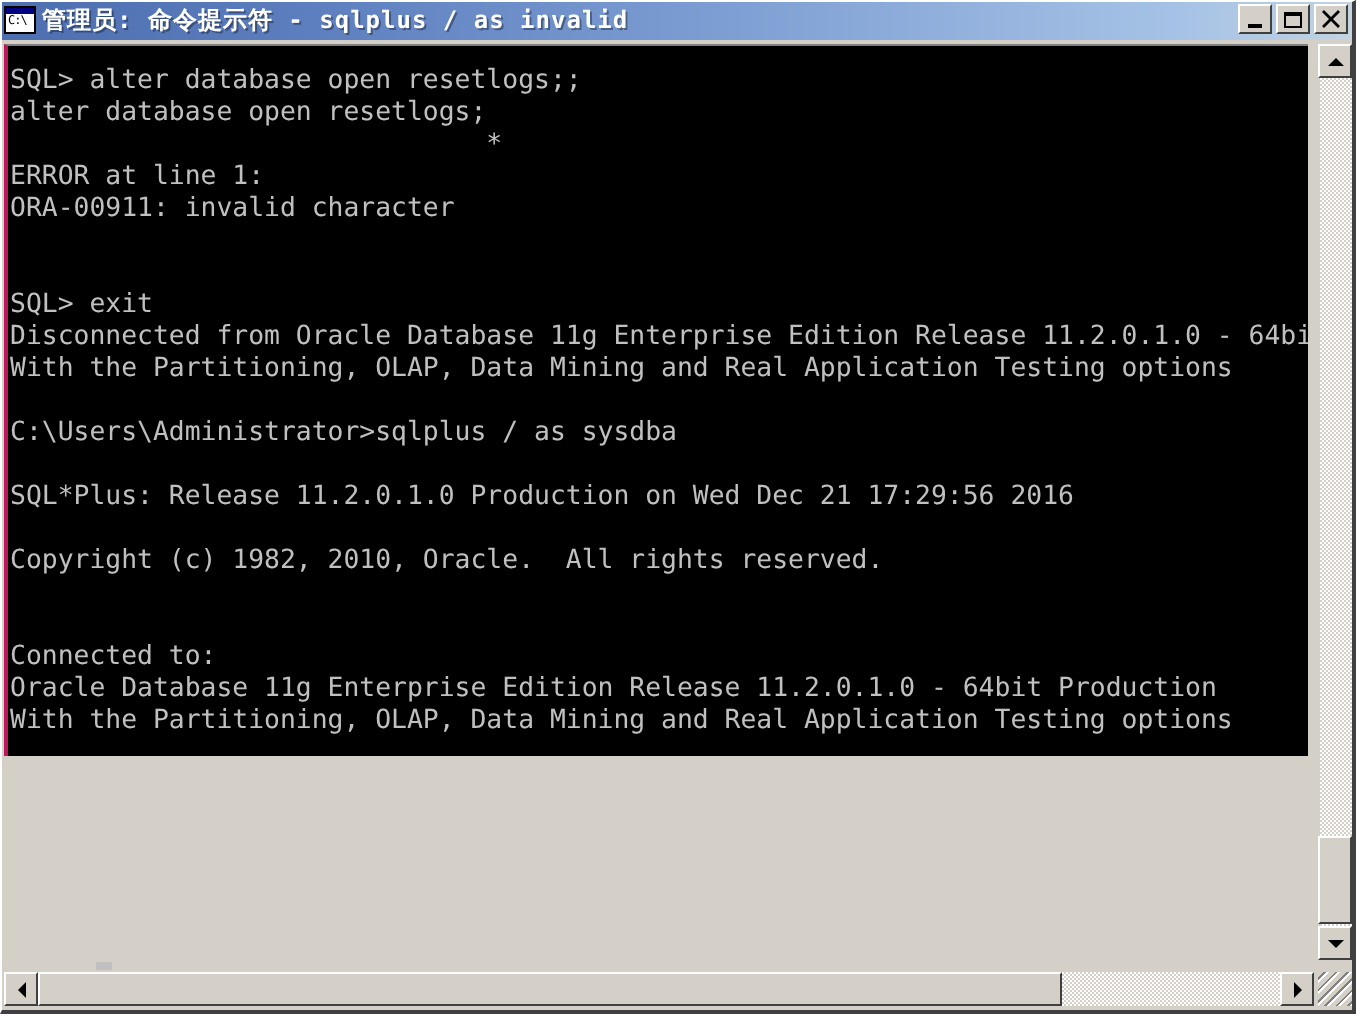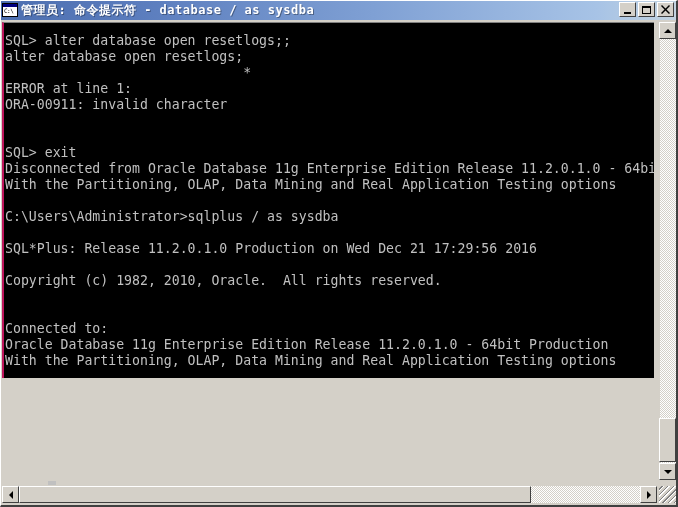--- a/index.html
+++ b/index.html
@@ -252,21 +252,21 @@
 </style>
 </head>
 <body>
 
 <div id="window">
 
   <div id="titlebar">
     <div id="titlebar-icon">
       <span class="glyph">C:\</span>
     </div>
-    <span id="titlebar-text">管理员: 命令提示符 - database  / as sysdba</span>
+    <span id="titlebar-text">管理员: 命令提示符 - sqlplus  / as invalid</span>
 
     <div class="winbtn" id="btn-min">
       <span class="mark"></span>
     </div>
     <div class="winbtn" id="btn-max">
       <span class="mark"></span>
     </div>
     <div class="winbtn" id="btn-close">
       <svg width="9" height="9" viewBox="0 0 9 9">
         <path d="M1,0 L4.5,3.5 L8,0 L9,1 L5.5,4.5 L9,8 L8,9 L4.5,5.5 L1,9 L0,8 L3.5,4.5 L0,1 Z" fill="#000000"></path>

